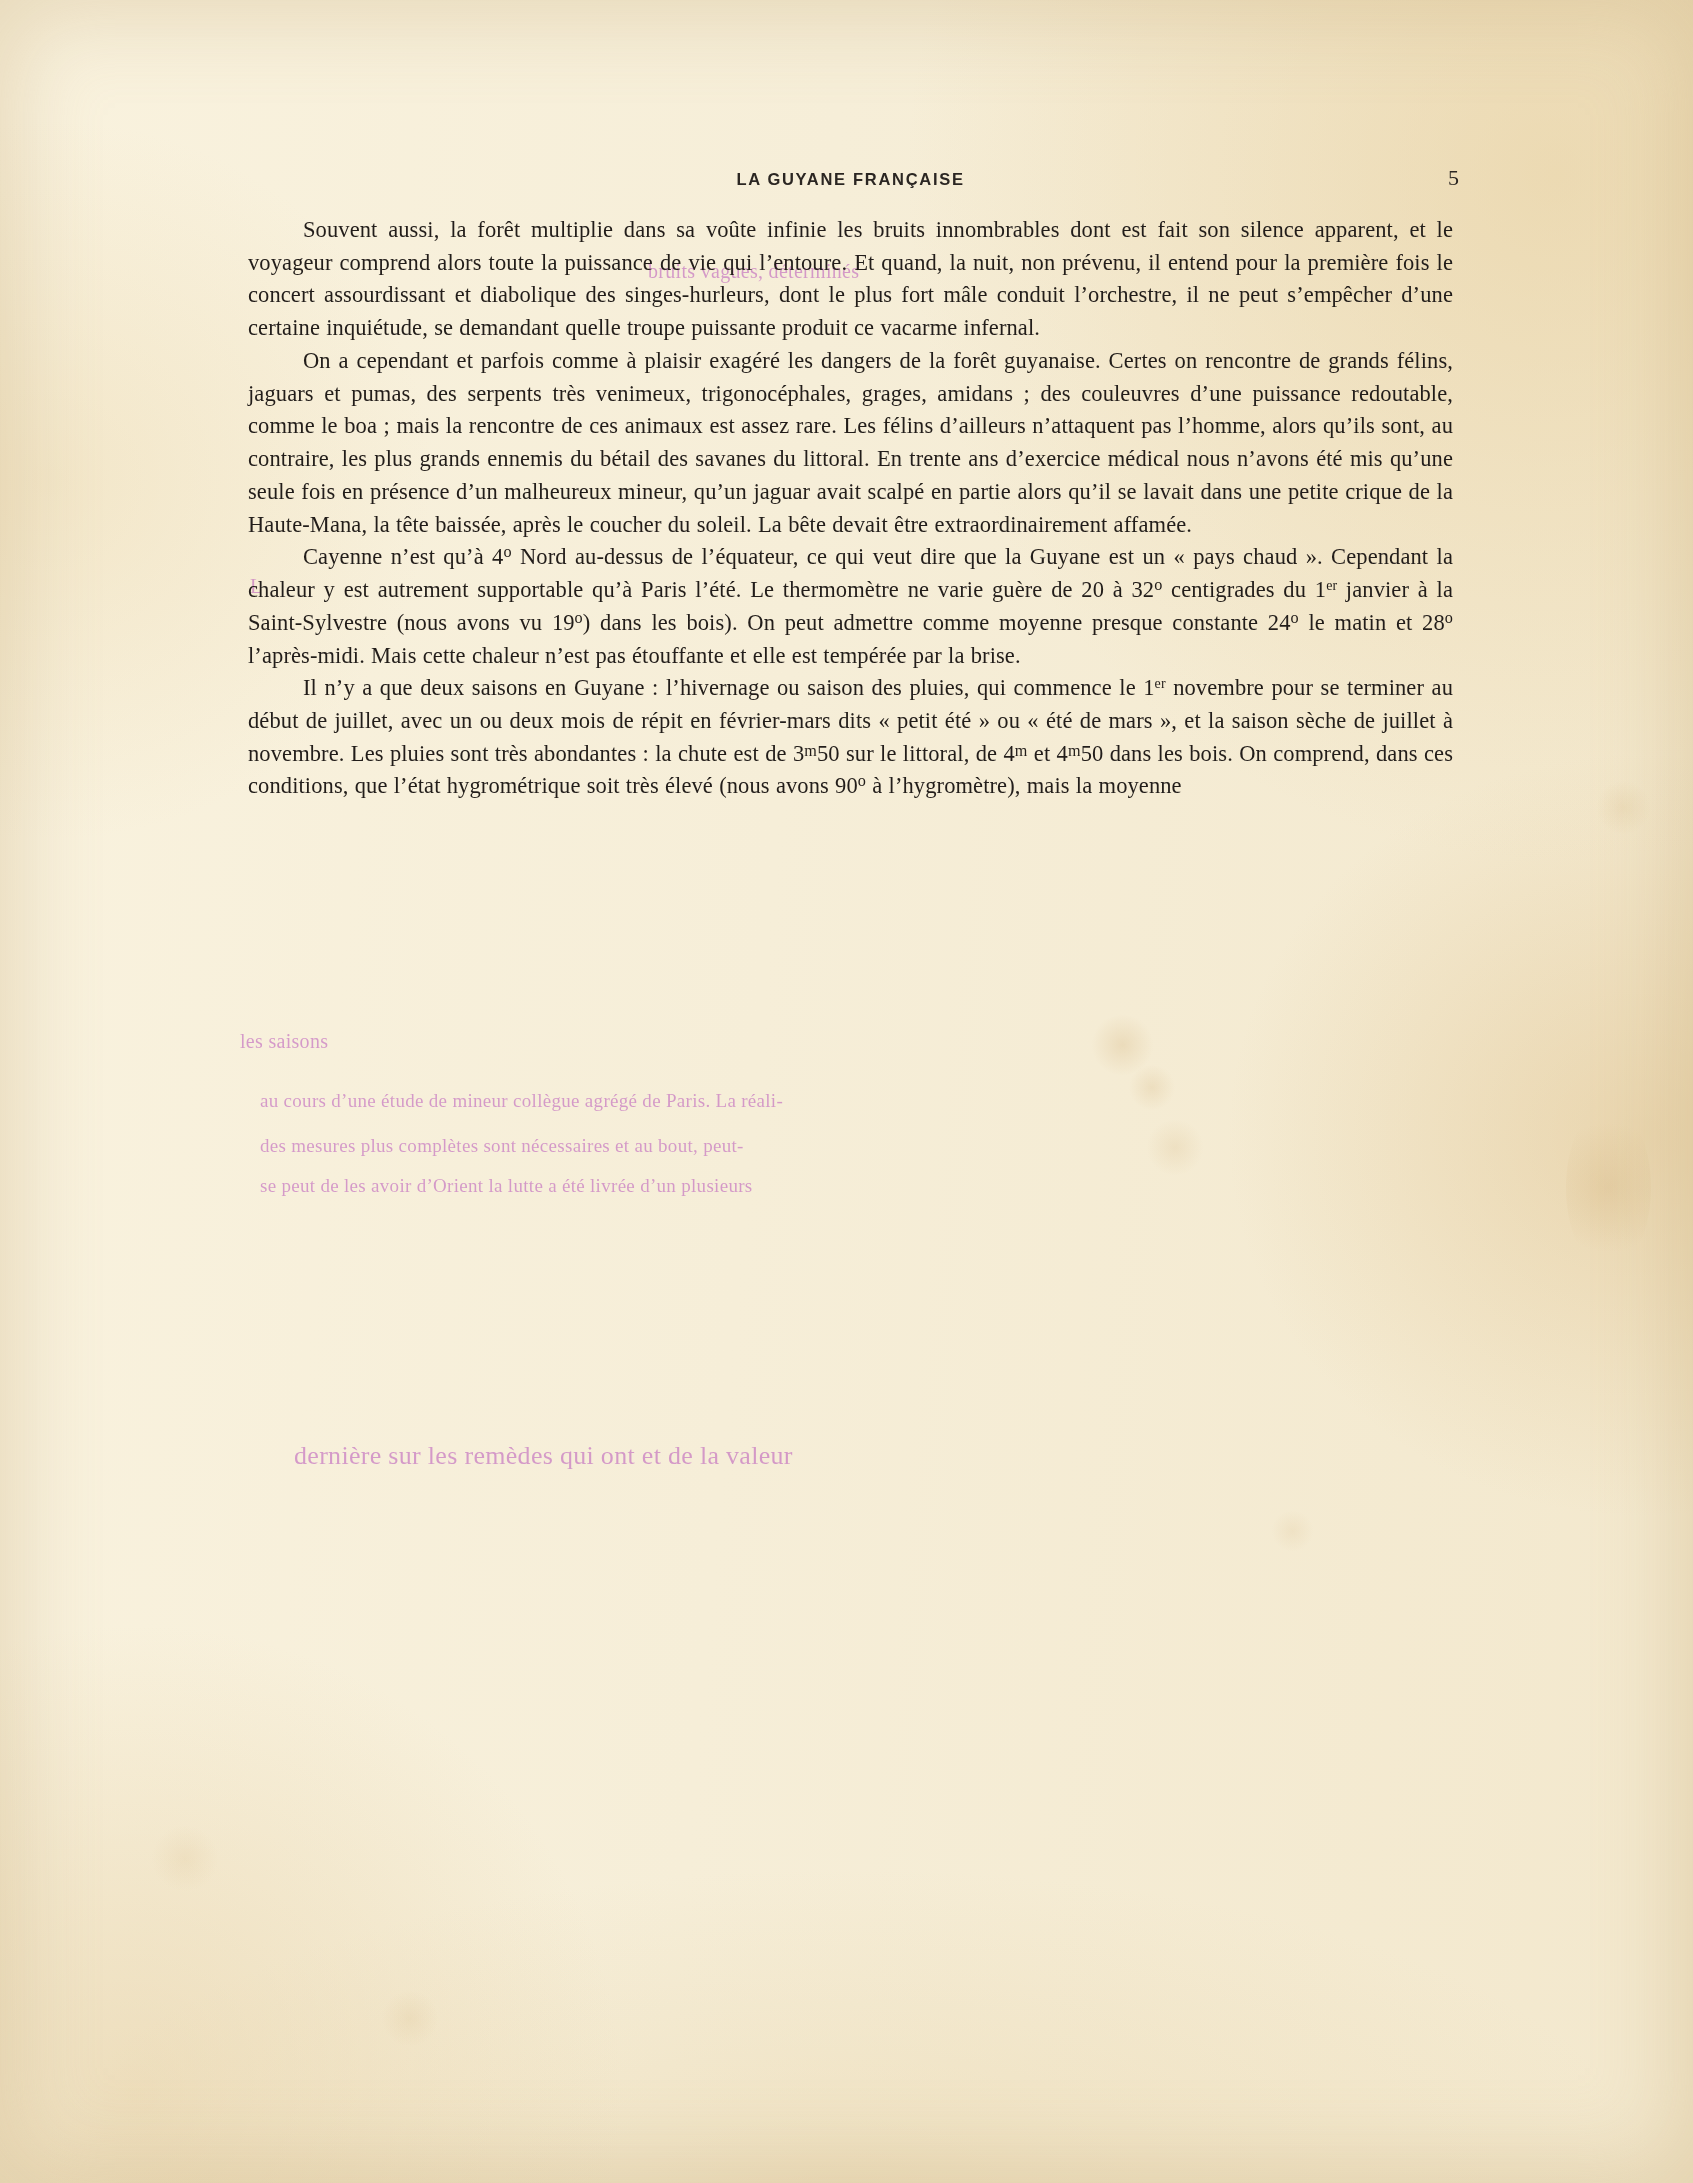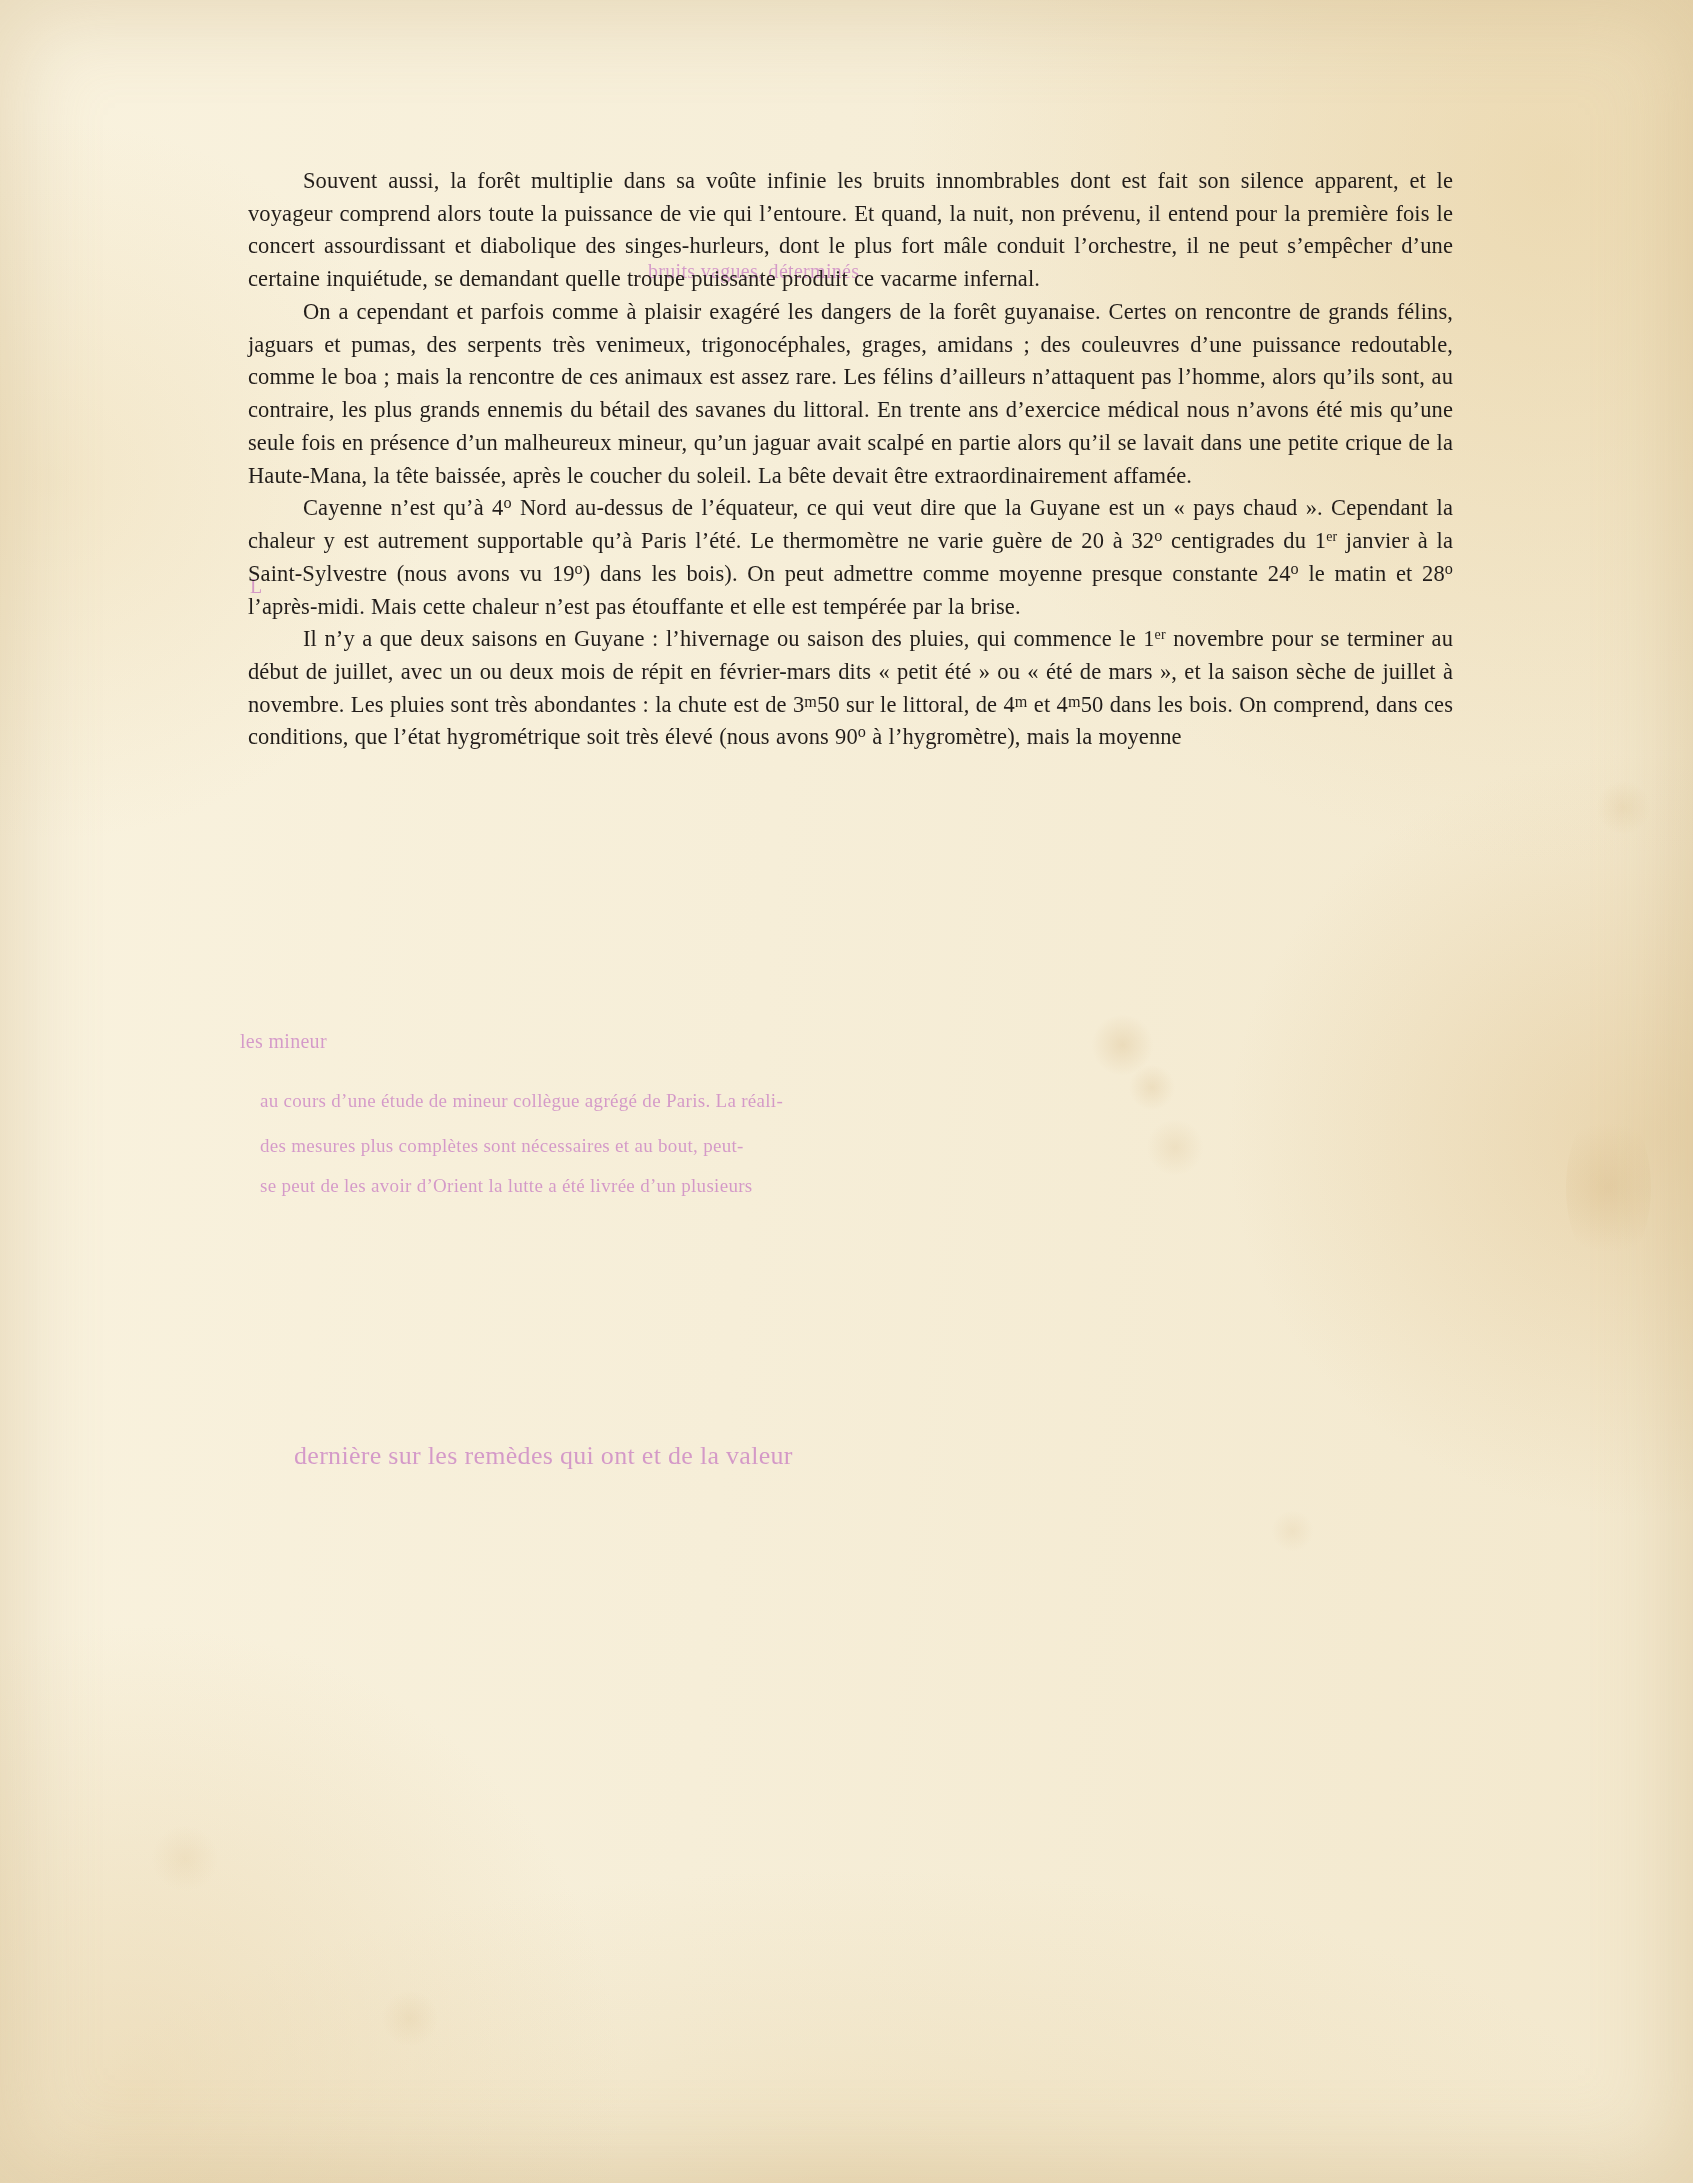--- a/index.html
+++ b/index.html
@@ -130,39 +130,43 @@
 </style>
 </head>
 <body>
 
 <div class="page">
   <div class="paper-tone"></div>
 
   <div id="bleed-layer">
       <div class="bleed" style="left: 648px; top: 260px; font-size: 20px;">bruits vagues, déterminés</div>
       <div class="bleed" style="left: 250px; top: 575px; font-size: 20px;">L</div>
-      <div class="bleed" style="left: 240px; top: 1030px; font-size: 20px;">les mineur</div>
+      <div class="bleed" style="left: 240px; top: 1030px; font-size: 20px;">les saisons</div>
       <div class="bleed" style="left: 260px; top: 1090px; font-size: 19px;">au cours d’une étude de mineur collègue agrégé de Paris. La réali-</div>
       <div class="bleed" style="left: 260px; top: 1135px; font-size: 19px;">des mesures plus complètes sont nécessaires et au bout, peut-</div>
       <div class="bleed" style="left: 260px; top: 1175px; font-size: 19px;">se peut de les avoir d’Orient la lutte a été livrée d’un plusieurs</div>
       <div class="bleed" style="left: 270px; top: 1441px; font-size: 26px; margin-left: 24px;">dernière sur les remèdes qui ont et de la valeur</div>
     </div>
   <div id="spot-layer">
       <div class="spot" style="left: 1090px; top: 1015px; width: 65px; height: 60px; opacity: 0.55;"></div>
       <div class="spot" style="left: 1128px; top: 1065px; width: 48px; height: 45px; opacity: 0.45;"></div>
       <div class="spot" style="left: 1145px; top: 1120px; width: 60px; height: 55px; opacity: 0.38;"></div>
       <div class="spot" style="left: 1566px; top: 1105px; width: 85px; height: 165px; opacity: 0.5;"></div>
       <div class="spot" style="left: 1596px; top: 780px; width: 55px; height: 55px; opacity: 0.35;"></div>
       <div class="spot" style="left: 1270px; top: 1511px; width: 45px; height: 40px; opacity: 0.3;"></div>
       <div class="spot" style="left: 380px; top: 1991px; width: 60px; height: 55px; opacity: 0.3;"></div>
       <div class="spot" style="left: 150px; top: 1826px; width: 70px; height: 65px; opacity: 0.28;"></div>
     </div>
 
   <div class="content">
 
+    <div class="runhead">
+      <div class="title">LA GUYANE FRANÇAISE</div>
+      <div class="folio">5</div>
+    </div>
 
     <p class="body indent">Souvent aussi, la forêt multiplie dans sa voûte infinie les bruits innombrables dont est fait son silence apparent, et le voyageur comprend alors toute la puissance de vie qui l’entoure. Et quand, la nuit, non prévenu, il entend pour la première fois le concert assourdissant et diabolique des singes-hurleurs, dont le plus fort mâle conduit l’orchestre, il ne peut s’empêcher d’une certaine inquiétude, se demandant quelle troupe puissante produit ce vacarme infernal.</p>
     <p class="body indent">On a cependant et parfois comme à plaisir exagéré les dangers de la forêt guyanaise. Certes on rencontre de grands félins, jaguars et pumas, des serpents très venimeux, trigonocéphales, grages, amidans ; des couleuvres d’une puissance redoutable, comme le boa ; mais la rencontre de ces animaux est assez rare. Les félins d’ailleurs n’attaquent pas l’homme, alors qu’ils sont, au contraire, les plus grands ennemis du bétail des savanes du littoral. En trente ans d’exercice médical nous n’avons été mis qu’une seule fois en présence d’un malheureux mineur, qu’un jaguar avait scalpé en partie alors qu’il se lavait dans une petite crique de la Haute-Mana, la tête baissée, après le coucher du soleil. La bête devait être extraordinairement affamée.</p>
 
 
     <p class="body indent"><span>Cayenne n’est qu’à 4</span><span class="deg">o</span><span> Nord au-dessus de l’équateur, ce qui veut dire que la Guyane est un « pays chaud ». Cependant la chaleur y est autrement supportable qu’à Paris l’été. Le thermomètre ne varie guère de 20 à 32</span><span class="deg">o</span><span> centigrades du 1</span><sup class="ord">er</sup><span> janvier à la Saint-Sylvestre (nous avons vu 19</span><span class="deg">o</span><span>)</span><span> dans les bois). On peut admettre comme moyenne presque constante 24</span><span class="deg">o</span><span> le matin et 28</span><span class="deg">o</span><span> l’après-midi. Mais cette chaleur n’est pas étouffante et elle est tempérée par la brise.</span></p>
 
     <p class="body indent"><span>Il n’y a que deux saisons en Guyane : l’hivernage ou saison des pluies, qui commence le 1</span><sup class="ord">er</sup><span> novembre pour se terminer au début de juillet, avec un ou deux mois de répit en février-mars dits « petit été » ou « été de mars », et la saison sèche de juillet à novembre. Les pluies sont très abondantes : la chute est de 3</span><span class="unitm">m</span><span>50 sur le littoral, de 4</span><span class="unitm">m</span><span> et 4</span><span class="unitm">m</span><span>50 dans les bois. On comprend, dans ces conditions, que l’état hygrométrique soit très élevé (nous avons 90</span><span class="deg">o</span><span> à l’hygromètre), mais la moyenne</span></p>
 
   </div>

